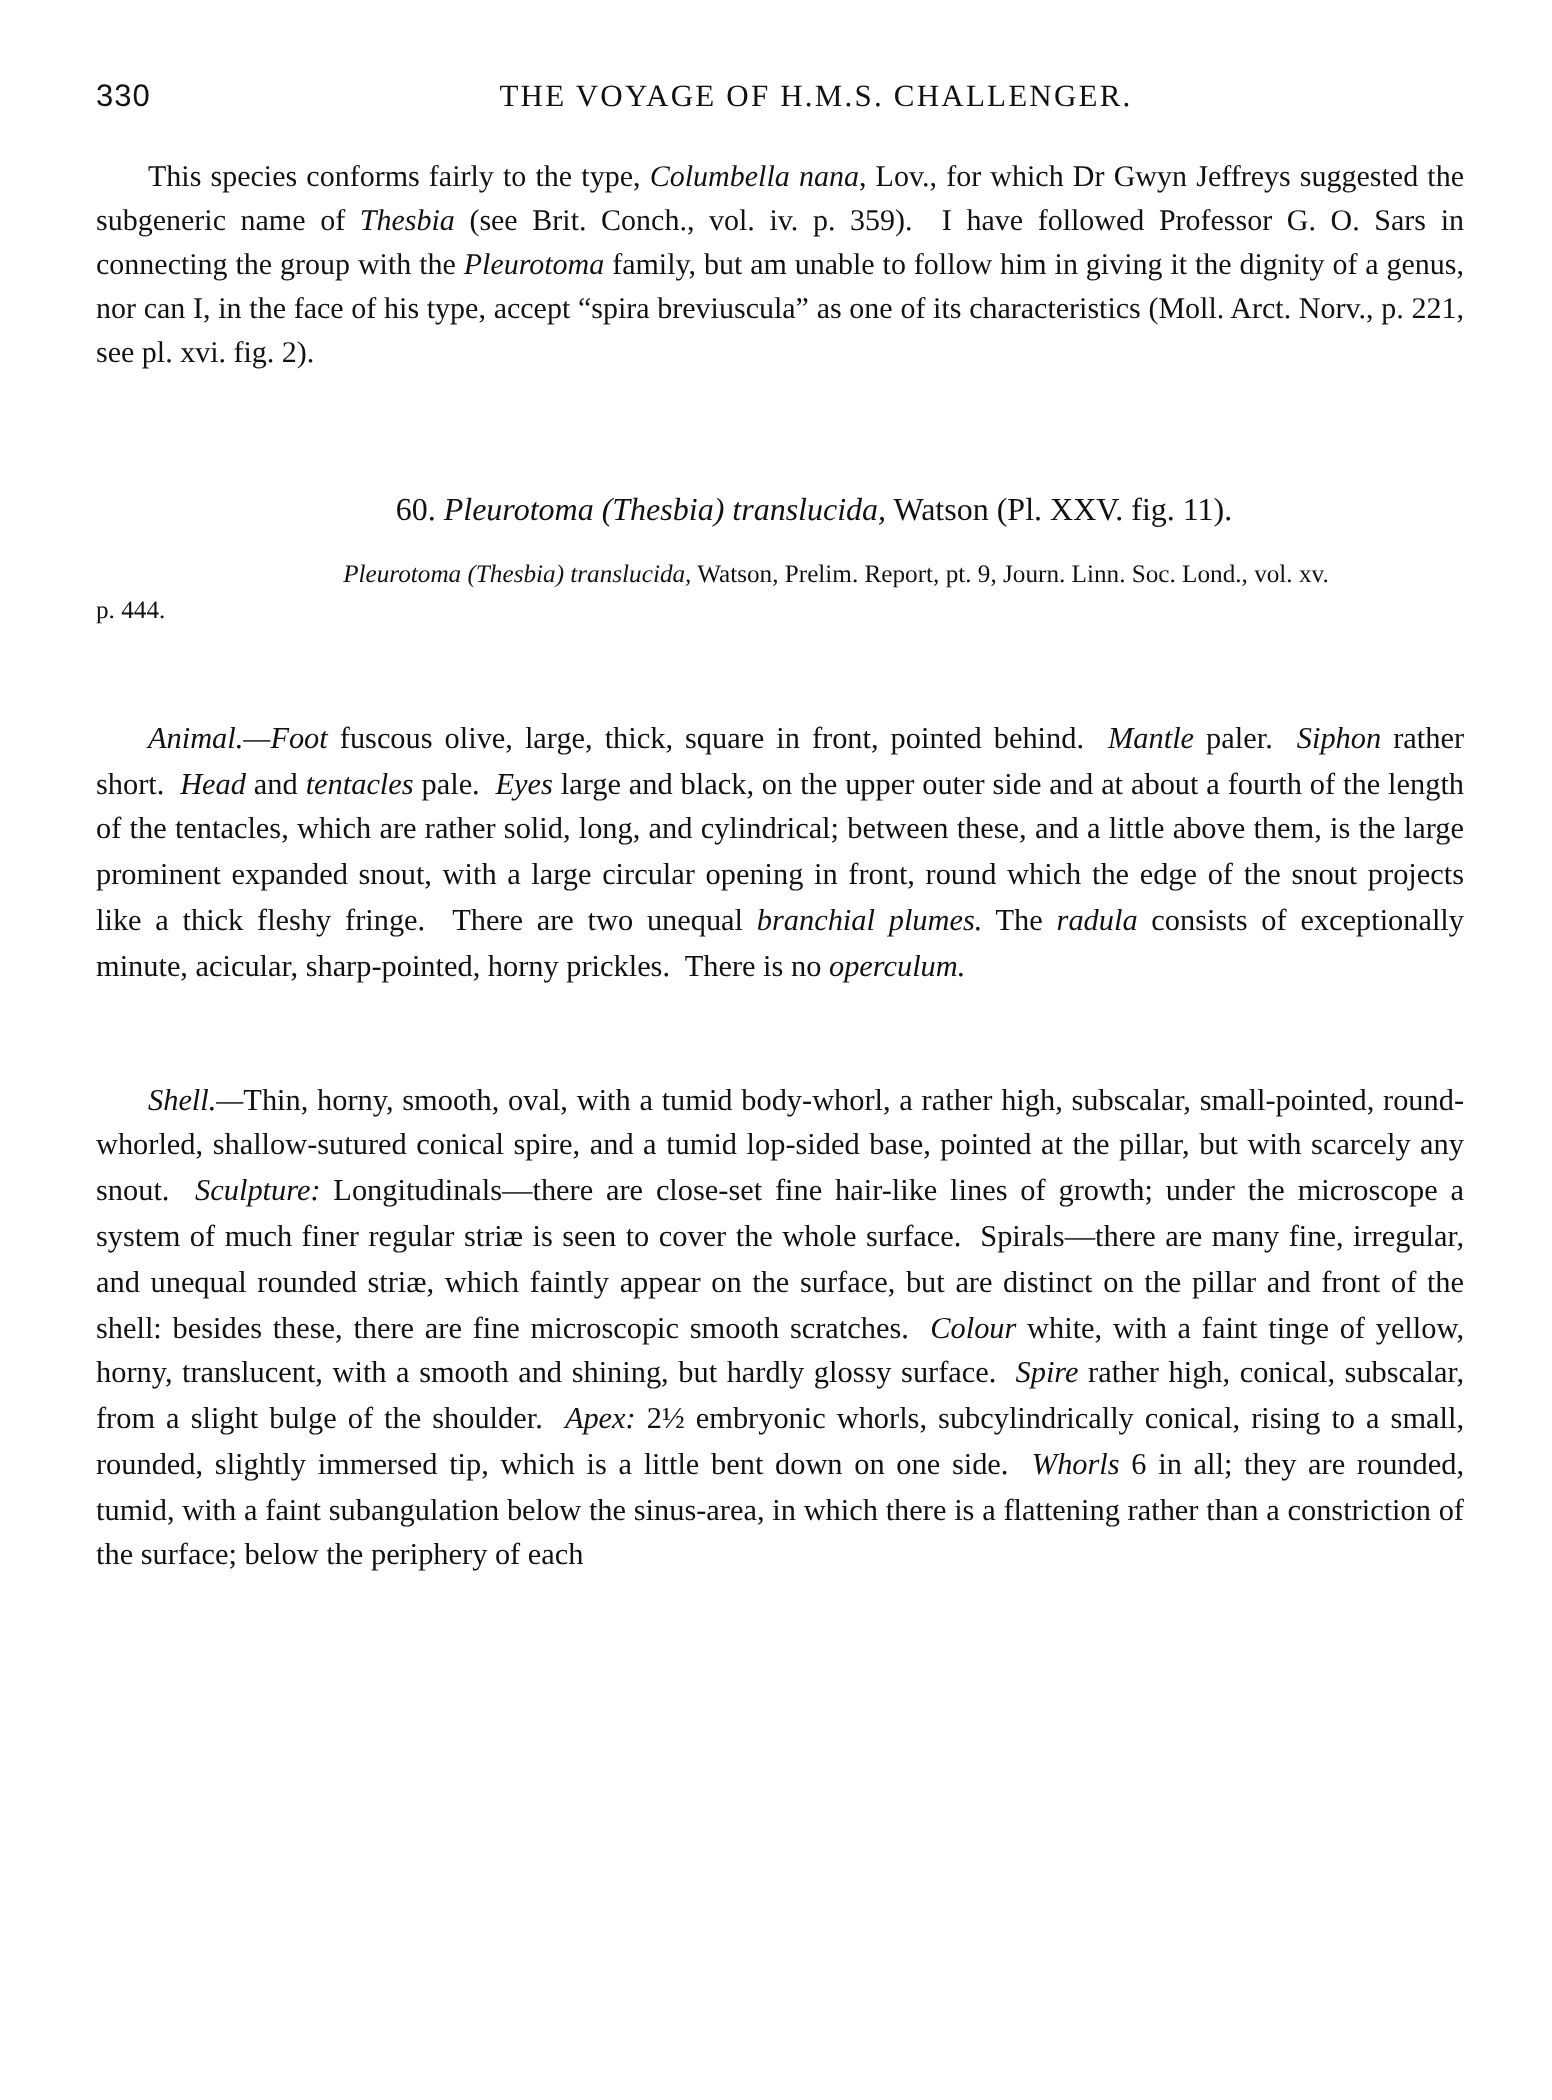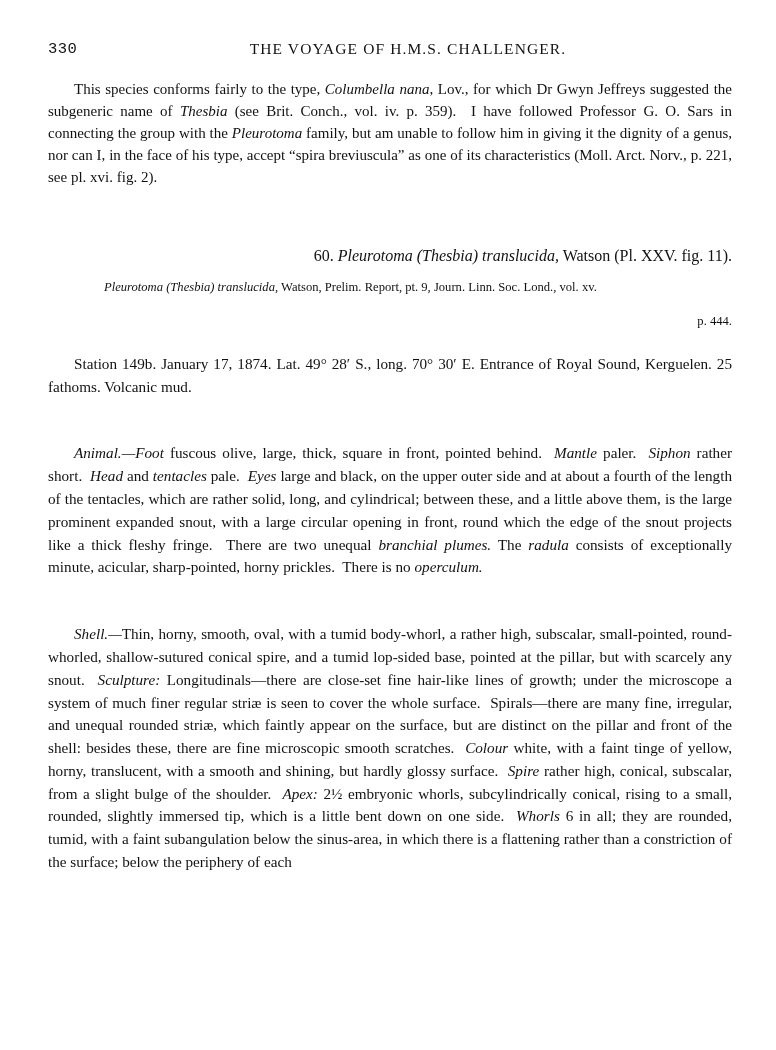--- a/index.html
+++ b/index.html
@@ -28,21 +28,21 @@
     left: 0;
     width: 776px;
     height: 24px;
   }
   .page-number {
     position: absolute;
     left: 48px;
     top: 0;
     font-size: 15.5px;
     letter-spacing: 0.5px;
-    font-family: Liberation Mono, monospace;
+    font-family: Liberation Sans, sans-serif;
   }
   .running-head {
     position: absolute;
     left: 0;
     top: 0;
     width: 776px;
     text-align: center;
     font-size: 15.5px;
     letter-spacing: 1.1px;
     font-variant: small-caps;
@@ -65,35 +65,35 @@
   .para-intro {
     text-indent: 26px;
     margin-bottom: 0;
   }
   .species-heading {
     margin-top: 56px;
     text-indent: 0;
     padding-left: 34px;
     font-size: 16px;
     line-height: 1.5;
-    text-align: right;
+    text-align: center;
   }
   .species-heading .num { font-style: normal; }
   .species-heading .sp { font-style: italic; }
   .citation {
     margin-top: 10px;
     padding-left: 56px;
     font-size: 12.6px;
     line-height: 1.45;
-    text-align: left;
+    text-align: center;
   }
   .citation-line2 {
-    text-align: right;
+    text-align: left;
     padding-left: 0;
-    margin-top: 16px;
+    margin-top: 0px;
     font-size: 12.6px;
   }
   .stations {
     margin-top: 22px;
   }
   .station-para {
     text-indent: 26px;
     margin-bottom: 1px;
     font-size: 15.2px;
     line-height: 1.5;
@@ -135,21 +135,20 @@
 
     <p class="citation">
       <i>Pleurotoma (Thesbia) translucida,</i>
       <span>Watson, Prelim. Report, pt. 9, Journ. Linn. Soc. Lond., vol. xv.</span>
     </p>
     <p class="citation citation-line2">
       <span>p. 444.</span>
     </p>
 
     <div class="stations">
-      <p class="station-para">Station 149b.   January 17, 1874.   Lat. 49° 28′ S., long. 70° 30′ E.   Entrance of Royal Sound, Kerguelen.   25 fathoms.   Volcanic mud.</p>
     </div>
 
     <div class="section">
       <p>
         <i>Animal.—</i><i>Foot</i><span> fuscous olive, large, thick, square in front, pointed behind.&nbsp; </span><i>Mantle</i><span> paler.&nbsp; </span><i>Siphon</i><span> rather short.&nbsp; </span><i>Head</i><span> and </span><i>tentacles</i><span> pale.&nbsp; </span><i>Eyes</i><span> large and black, on the upper outer side and at about a fourth of the length of the tentacles, which are rather solid, long, and cylindrical; between these, and a little above them, is the large prominent expanded snout, with a large circular opening in front, round which the edge of the snout projects like a thick fleshy fringe.&nbsp; There are two unequal </span><i>branchial plumes.</i><span> The </span><i>radula</i><span> consists of exceptionally minute, acicular, sharp-pointed, horny prickles.&nbsp; There is no </span><i>operculum.</i>
       </p>
     </div>
 
     <div class="section">
       <p>

